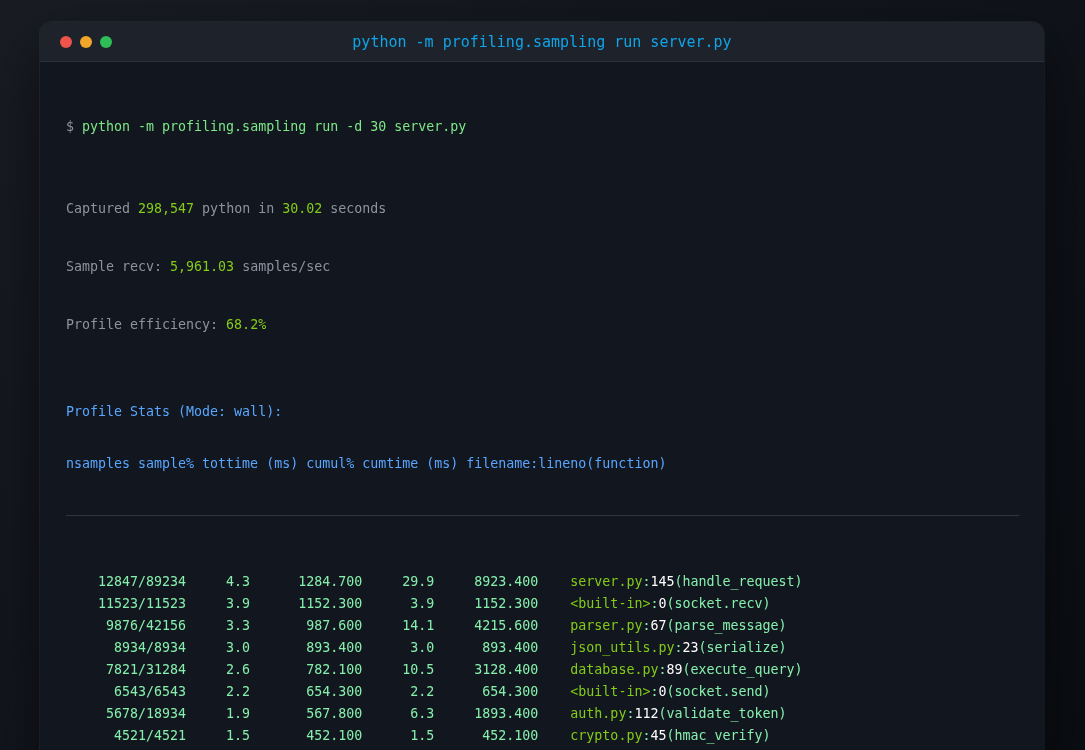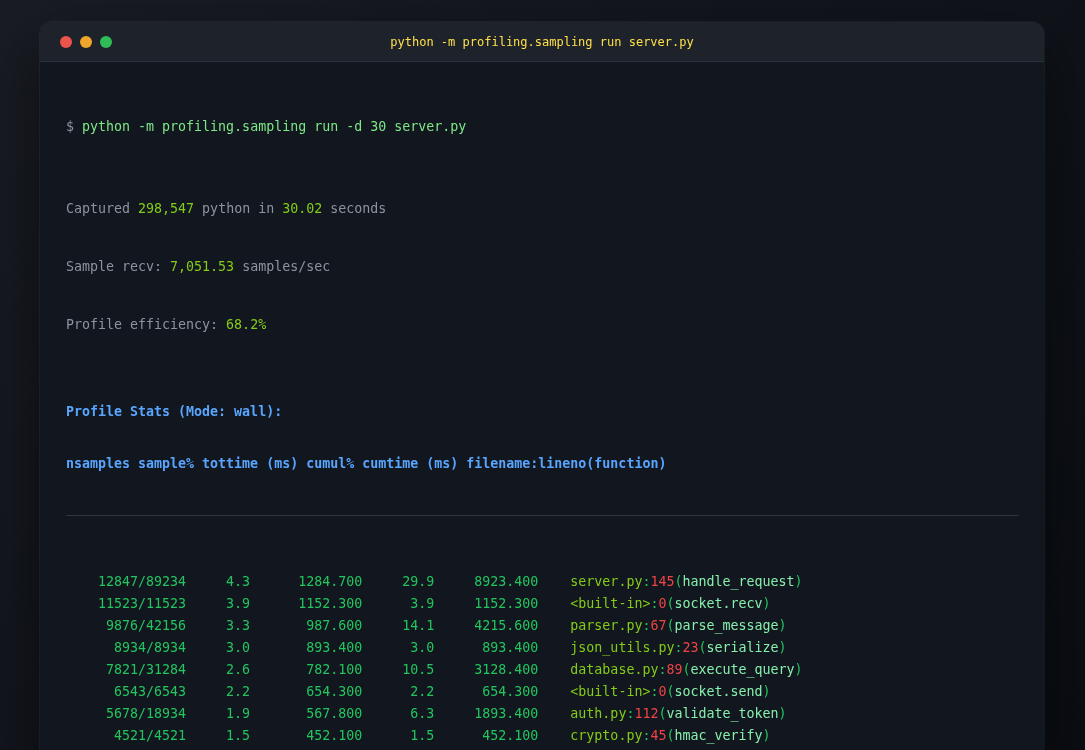--- a/index.html
+++ b/index.html
@@ -16,62 +16,62 @@
   .titlebar {
     height:40px; background:#1e222a; border-bottom:1px solid #2b313a;
     display:flex; align-items:center;
   }
   .lights { display:flex; gap:8px; padding-left:20px; width:100px; flex:0 0 auto; }
   .light { width:12px; height:12px; border-radius:50%; display:inline-block; cursor:pointer; }
   .light.red    { background:#ed544c; }
   .light.yellow { background:#f0a62b; }
   .light.green  { background:#2fbd57; }
   .title {
-    flex:1; text-align:center; color:#fde047; font-size:12px;
+    flex:1; text-align:center; color:#0ea5e9; font-size:15px;
     white-space:pre; letter-spacing:0;
   }
   .term {
     padding:24px 25px 0 26px;
     font-size:13.3px; color:#c9d1d9;
     white-space:pre;
   }
   .line { white-space:pre; }
   .lh22 { line-height:22px; }
   .lh28 { line-height:28px; }
   .mt10 { margin-top:10px; }
   .mt12 { margin-top:12px; }
   .mt17 { margin-top:17px; }
   .rule { height:1px; background:#30363d; margin-top:10px; }
-  .c-fg     { color:#22c55e; }
+  .c-fg     { color:#86efac; }
   .c-dim    { color:#8b949e; }
   .c-green  { color:#84cc16; }
   .c-green-bold { color:#7ee787; font-weight:normal; }
-  .c-orange { color:#ef4444; }
+  .c-orange { color:#ffffff; }
   .c-func   { color:#86efac; }
-  .c-head   { color:#58a6ff; font-weight:bold; }
+  .c-head   { color:#58a6ff; font-weight:normal; }
 </style>
 </head>
 <body>
 
 <div class="window">
   <div class="titlebar">
     <div class="lights">
       <span class="light red"></span>
       <span class="light yellow"></span>
       <span class="light green"></span>
     </div>
     <div class="title">python -m profiling.sampling run server.py</div>
     <div class="lights"></div>
   </div>
 
   <div class="term">
     <div class="line lh22"><span class="c-dim">$ </span><span class="c-green-bold">python -m profiling.sampling run -d 30 server.py</span></div>
 
     <div class="line lh28 mt12"><span class="c-dim">Captured </span><span class="c-green">298,547</span><span class="c-dim"> python in </span><span class="c-green">30.02</span><span class="c-dim"> seconds</span></div>
-    <div class="line lh28"><span class="c-dim">Sample recv: </span><span class="c-green">7,051.53</span><span class="c-dim"> samples/sec</span></div>
+    <div class="line lh28"><span class="c-dim">Sample recv: </span><span class="c-green">5,961.03</span><span class="c-dim"> samples/sec</span></div>
     <div class="line lh28"><span class="c-dim">Profile efficiency: </span><span class="c-green">68.2%</span></div>
 
     <div class="line lh22 mt17 c-head">Profile Stats (Mode: wall):</div>
     <div class="line lh22 c-head">nsamples sample% tottime (ms) cumul% cumtime (ms) filename:lineno(function)</div>
     <div class="rule"></div>
 
     <div class="mt10"><div class="line lh22"><span class="c-fg">    12847/89234     4.3      1284.700     29.9     8923.400    </span><span class="c-green">server.py</span><span class="c-fg">:</span><span class="c-orange">145</span><span class="c-fg">(</span><span class="c-func">handle_request</span><span class="c-fg">)</span></div><div class="line lh22"><span class="c-fg">    11523/11523     3.9      1152.300      3.9     1152.300    </span><span class="c-green">&lt;built-in&gt;</span><span class="c-fg">:</span><span class="c-orange">0</span><span class="c-fg">(</span><span class="c-func">socket.recv</span><span class="c-fg">)</span></div><div class="line lh22"><span class="c-fg">     9876/42156     3.3       987.600     14.1     4215.600    </span><span class="c-green">parser.py</span><span class="c-fg">:</span><span class="c-orange">67</span><span class="c-fg">(</span><span class="c-func">parse_message</span><span class="c-fg">)</span></div><div class="line lh22"><span class="c-fg">      8934/8934     3.0       893.400      3.0      893.400    </span><span class="c-green">json_utils.py</span><span class="c-fg">:</span><span class="c-orange">23</span><span class="c-fg">(</span><span class="c-func">serialize</span><span class="c-fg">)</span></div><div class="line lh22"><span class="c-fg">     7821/31284     2.6       782.100     10.5     3128.400    </span><span class="c-green">database.py</span><span class="c-fg">:</span><span class="c-orange">89</span><span class="c-fg">(</span><span class="c-func">execute_query</span><span class="c-fg">)</span></div><div class="line lh22"><span class="c-fg">      6543/6543     2.2       654.300      2.2      654.300    </span><span class="c-green">&lt;built-in&gt;</span><span class="c-fg">:</span><span class="c-orange">0</span><span class="c-fg">(</span><span class="c-func">socket.send</span><span class="c-fg">)</span></div><div class="line lh22"><span class="c-fg">     5678/18934     1.9       567.800      6.3     1893.400    </span><span class="c-green">auth.py</span><span class="c-fg">:</span><span class="c-orange">112</span><span class="c-fg">(</span><span class="c-func">validate_token</span><span class="c-fg">)</span></div><div class="line lh22"><span class="c-fg">      4521/4521     1.5       452.100      1.5      452.100    </span><span class="c-green">crypto.py</span><span class="c-fg">:</span><span class="c-orange">45</span><span class="c-fg">(</span><span class="c-func">hmac_verify</span><span class="c-fg">)</span></div><div class="line lh22"></div></div>
 
     
     

